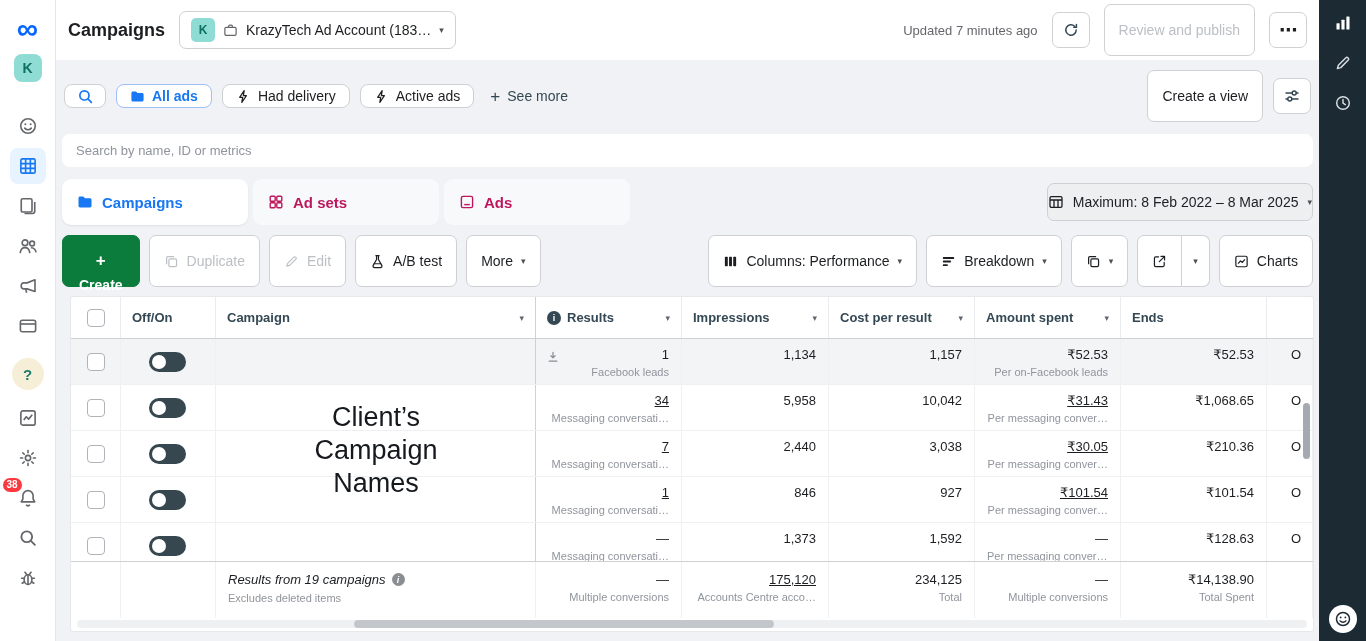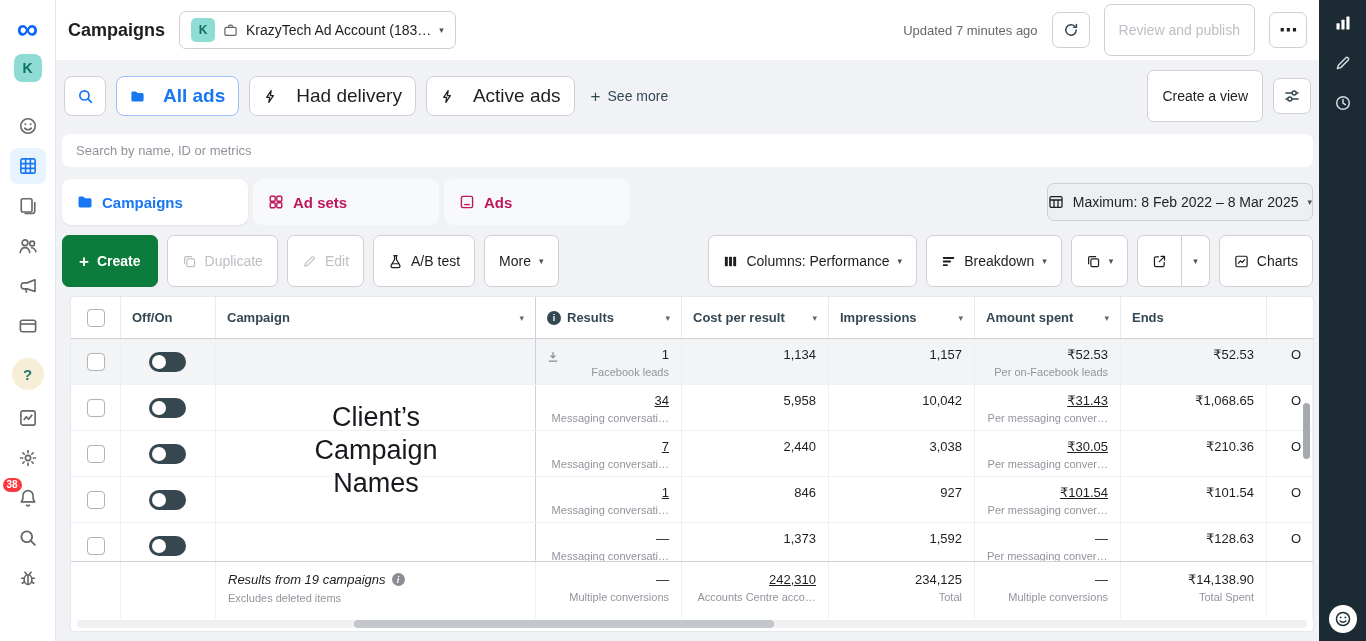--- a/index.html
+++ b/index.html
@@ -54,22 +54,22 @@
   .dots::after { content:"⋯"; font-size:18px; font-weight:bold; color:#1c1e21; }
   .btn { height:52px; border:1px solid #ced0d4; border-radius:7px; background:#fff; display:flex;
          align-items:center; gap:8px; padding:0 14px; font-size:14px; font-weight:500; color:#1c1e21;
          cursor:pointer; white-space:nowrap; }
   .btn.disabled { color:#bcc0c4; }
 
   .content { flex:1; padding:0 6px; display:flex; flex-direction:column; }
 
   
   .filterbar { display:flex; align-items:center; gap:10px; margin:10px 2px 0; }
-  .chip { height:40px; border:1px solid #ced0d4; border-radius:8px; background:#fff; display:flex;
-          align-items:center; gap:18px; padding:0 13px; font-size:19px; font-weight:500; cursor:pointer; }
+  .chip { height:24px; border:1px solid #ced0d4; border-radius:8px; background:#fff; display:flex;
+          align-items:center; gap:7px; padding:0 13px; font-size:14px; font-weight:500; cursor:pointer; }
   .chip.search { width:42px; justify-content:center; color:#1877f2; padding:0; }
   .chip.primary { color:#1877f2; border-color:#9dc0f8; font-weight:bold; }
   .seemore { display:flex; align-items:center; gap:7px; font-size:14px; font-weight:500; color:#344854;
              padding:0 6px; cursor:pointer; }
   .plus::after { content:"+"; font-size:17px; line-height:1; }
   .createview { margin-left:auto; }
 
   
   .searchbox { margin-top:12px; height:33px; width:100%; border:none; border-radius:8px; background:#fff;
                padding:0 14px; font-size:13px; color:#1c1e21; outline:none;
@@ -81,21 +81,21 @@
   .tab { width:186px; height:46px; border-radius:9px; display:flex; align-items:center; gap:9px;
          padding:0 15px; font-size:15px; font-weight:600; cursor:pointer; }
   .tab.active { background:#fff; color:#1877f2; box-shadow:0 1px 2px rgba(0,0,0,.08); }
   .tab.idle { background:rgba(255,255,255,.55); color:#be185d; }
   .daterange { margin-left:auto; height:38px; border:1px solid #ced0d4; border-radius:7px; background:#edeff1;
                display:flex; align-items:center; gap:9px; padding:0 0; font-size:14px; font-weight:500;
                color:#1c1e21; cursor:pointer; white-space:nowrap; }
 
   
   .toolbar { display:flex; align-items:center; gap:9px; margin-top:10px; }
-  .btn.green { background:#0c7c3c; border-color:#0c7c3c; color:#fff; font-weight:600; padding:8px 16px; }
+  .btn.green { background:#0c7c3c; border-color:#0c7c3c; color:#fff; font-weight:600; padding:16px 16px;flex-direction:column; }
   .ml-auto { margin-left:auto; }
   .split { display:flex; }
   .split .btn:first-child { border-radius:7px 0 0 7px; }
   .split .btn:last-child { border-radius:0 7px 7px 0; border-left:none; padding:0 11px; }
 
   
   .tablecard { margin-top:10px; background:#fff; border-radius:3px; box-shadow:0 0 0 1px rgba(0,0,0,.04);margin-left:9px; }
   .grid { display:grid; grid-template-columns:50px 95px 320px 146px 147px 146px 146px 146px minmax(0,1fr); }
   .thead { height:42px; border-bottom:1px solid #ced0d4; }
   .hcell { display:flex; align-items:center; gap:6px; padding:0 11px; font-size:13px; font-weight:bold;
@@ -448,25 +448,25 @@
         <div class="hcell campdiv">
           <span>Campaign</span>
           <span class="hcaret"></span>
         </div>
         <div class="hcell">
           <span class="icirc"></span>
           <span>Results</span>
           <span class="hcaret"></span>
         </div>
         <div class="hcell">
+          <span>Impressions</span>
+          <span class="hcaret"></span>
+        </div>
+        <div class="hcell">
           <span>Cost per result</span>
-          <span class="hcaret"></span>
-        </div>
-        <div class="hcell">
-          <span>Impressions</span>
           <span class="hcaret"></span>
         </div>
         <div class="hcell">
           <span>Amount spent</span>
           <span class="hcaret"></span>
         </div>
         <div class="hcell">
           <span>Ends</span>
         </div>
       </div>
@@ -643,21 +643,21 @@
             <span>Results from 19 campaigns</span>
             <span class="icirc grey"></span>
           </div>
           <div class="fnote">Excludes deleted items</div>
         </div>
         <div class="cell num">
           <span class="val">—</span>
           <span class="sub">Multiple conversions</span>
         </div>
         <div class="cell num">
-          <span class="val link">242,310</span>
+          <span class="val link">175,120</span>
           <span class="sub">Accounts Centre acco…</span>
         </div>
         <div class="cell num">
           <span class="val">234,125</span>
           <span class="sub">Total</span>
         </div>
         <div class="cell num">
           <span class="val">—</span>
           <span class="sub">Multiple conversions</span>
         </div>

